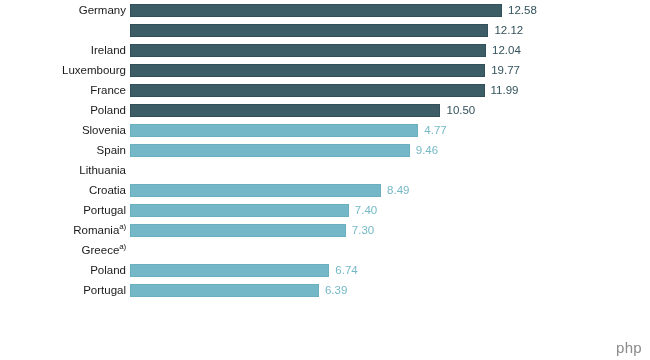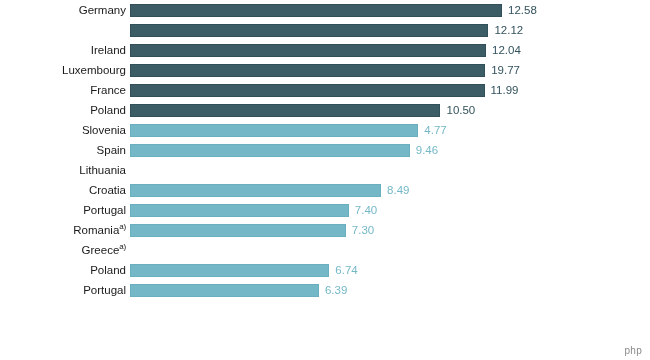--- a/index.html
+++ b/index.html
@@ -85,21 +85,21 @@
   .val.dark {
     color: #33525c;
   }
   .val.light {
     color: #74b8c7;
   }
   #watermark {
     position: absolute;
     right: 8px;
     bottom: 4px;
-    font-size: 10px;
+    font-size: 15px;
     color: #8a8a8a;
     font-family: "Liberation Sans", sans-serif;
     letter-spacing: 0.3px;
   }
 </style>
 </head>
 <body>
 
 <div id="chart-root">
   <div class="rows" id="rows">

